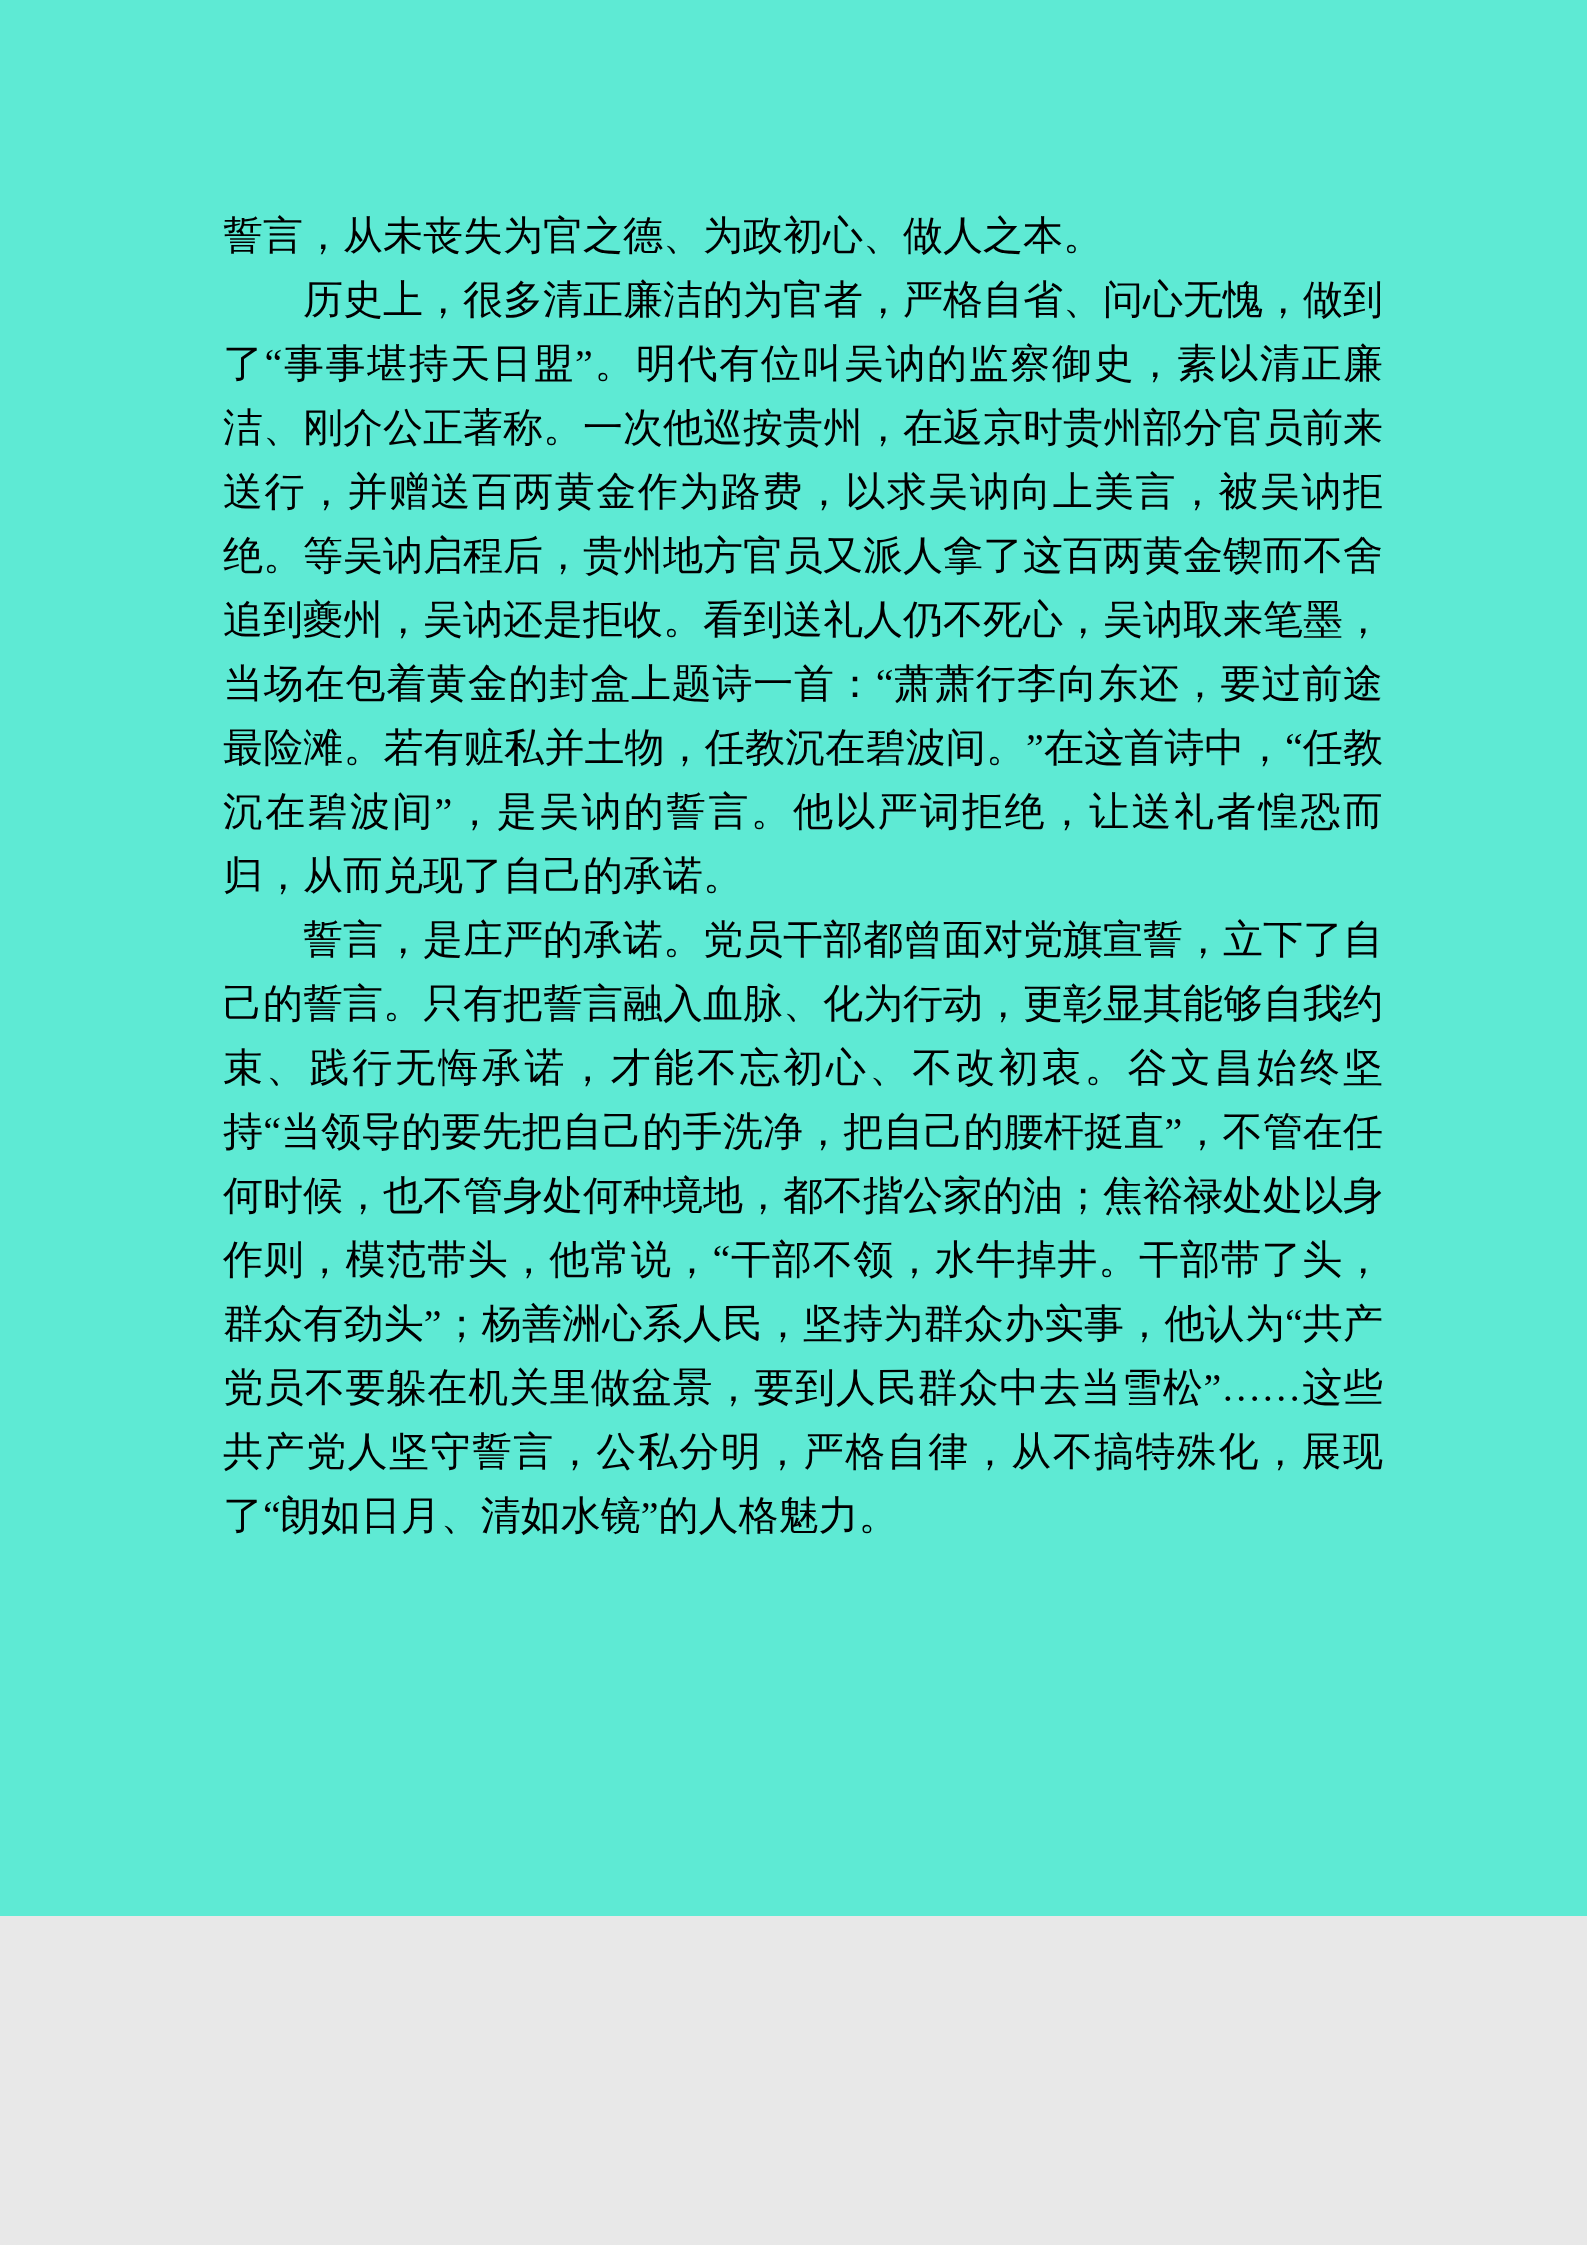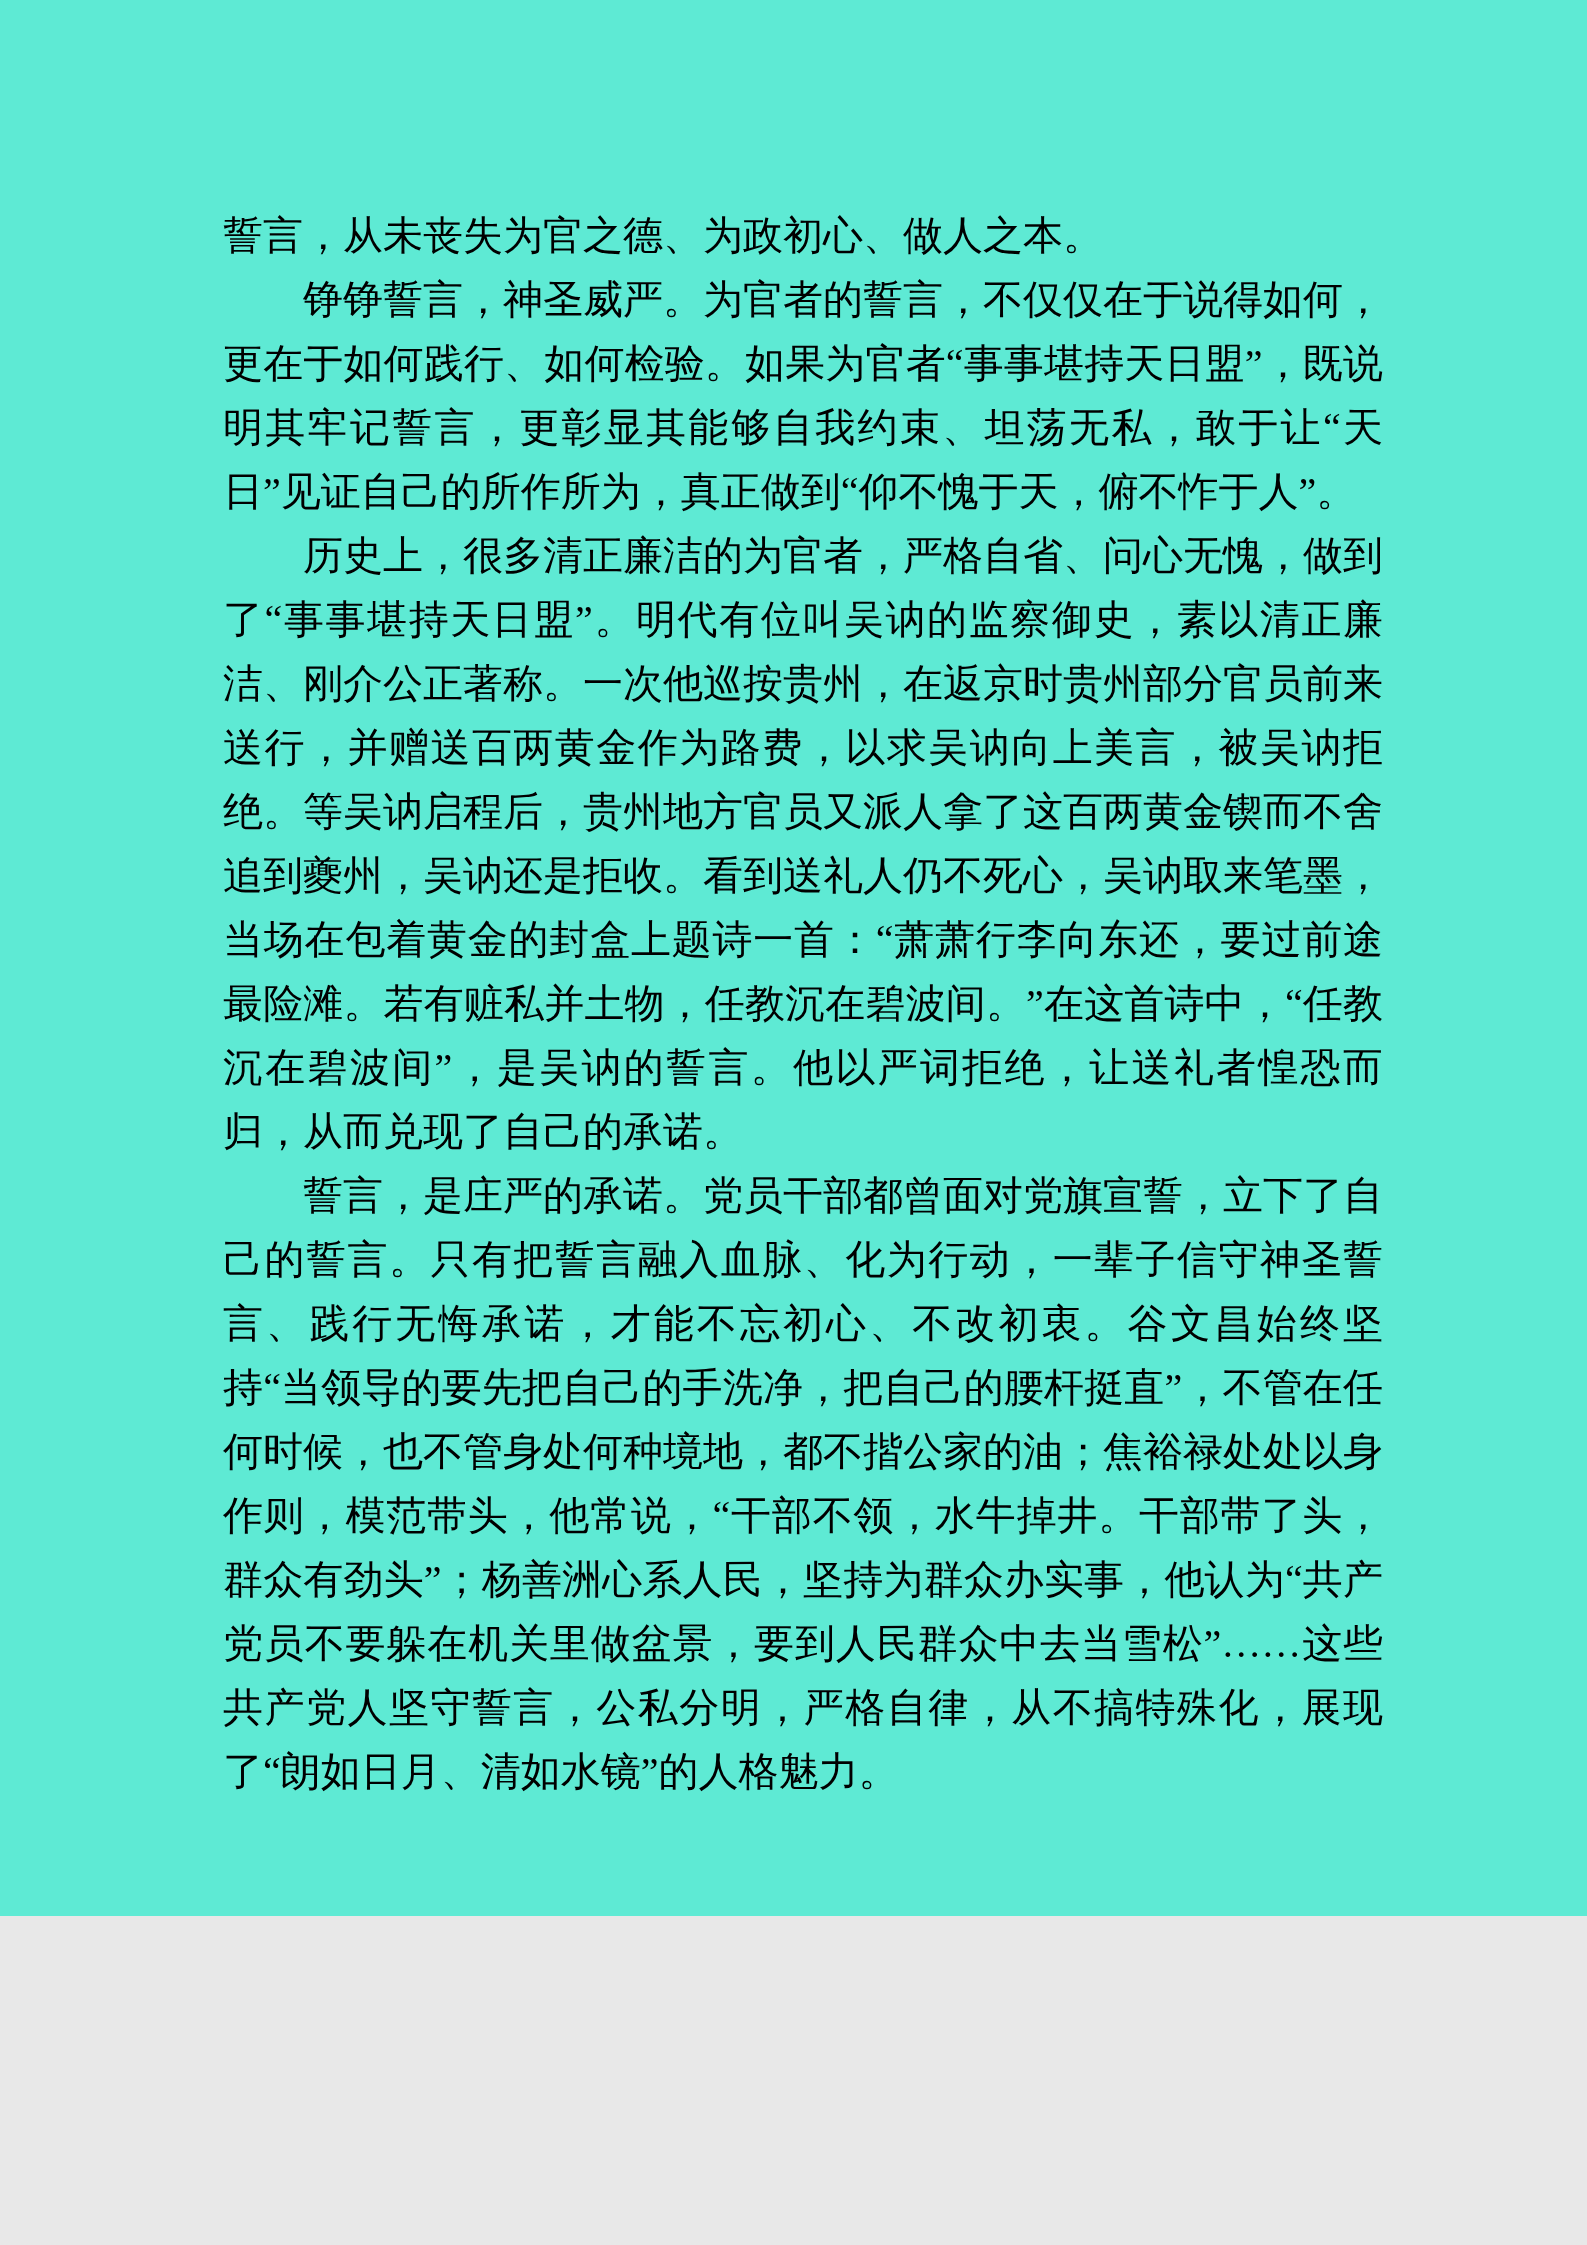--- a/index.html
+++ b/index.html
@@ -50,18 +50,17 @@
     font-family: "Liberation Serif", "DejaVu Serif", serif;
     white-space: pre;
   }
 </style>
 </head>
 <body>
 
 <div class="page">
   <div class="content" id="content">
       <p class="para no-indent">誓言，从未丧失为官之德、为政初心、做人之本。</p>
-      <p class="para">铮铮誓言，神圣威严。为官者的誓言，不仅仅在于说得如何，更在于如何践行、如何检验。如果为官者“事事堪持天日盟”，既说明其牢记誓言，更彰显其能够自我约束、坦荡无私，敢于让“天日”见证自己的所作所为，真正做到“仰不愧于天，俯不怍于人”。</p>
       <p class="para">历史上，很多清正廉洁的为官者，严格自省、问心无愧，做到了“事事堪持天日盟”。明代有位叫吴讷的监察御史，素以清正廉洁、刚介公正著称。一次他巡按贵州，在返京时贵州部分官员前来送行，并赠送百两黄金作为路费，以求吴讷向上美言，被吴讷拒绝。等吴讷启程后，贵州地方官员又派人拿了这百两黄金锲而不舍追到夔州，吴讷还是拒收。看到送礼人仍不死心，吴讷取来笔墨，当场在包着黄金的封盒上题诗一首：“萧萧行李向东还，要过前途最险滩。若有赃私并土物，任教沉在碧波间。”在这首诗中，“任教沉在碧波间”，是吴讷的誓言。他以严词拒绝，让送礼者惶恐而归，从而兑现了自己的承诺。</p>
-      <p class="para">誓言，是庄严的承诺。党员干部都曾面对党旗宣誓，立下了自己的誓言。只有把誓言融入血脉、化为行动，一辈子信守神圣誓言、践行无悔承诺，才能不忘初心、不改初衷。谷文昌始终坚持“当领导的要先把自己的手洗净，把自己的腰杆挺直”，不管在任何时候，也不管身处何种境地，都不揩公家的油；焦裕禄处处以身作则，模范带头，他常说，“干部不领，水牛掉井。干部带了头，群众有劲头”；杨善洲心系人民，坚持为群众办实事，他认为“共产党员不要躲在机关里做盆景，要到人民群众中去当雪松”……这些共产党人坚守誓言，公私分明，严格自律，从不搞特殊化，展现了“朗如日月、清如水镜”的人格魅力。</p>
+      <p class="para">誓言，是庄严的承诺。党员干部都曾面对党旗宣誓，立下了自己的誓言。只有把誓言融入血脉、化为行动，更彰显其能够自我约束、践行无悔承诺，才能不忘初心、不改初衷。谷文昌始终坚持“当领导的要先把自己的手洗净，把自己的腰杆挺直”，不管在任何时候，也不管身处何种境地，都不揩公家的油；焦裕禄处处以身作则，模范带头，他常说，“干部不领，水牛掉井。干部带了头，群众有劲头”；杨善洲心系人民，坚持为群众办实事，他认为“共产党员不要躲在机关里做盆景，要到人民群众中去当雪松”……这些共产党人坚守誓言，公私分明，严格自律，从不搞特殊化，展现了“朗如日月、清如水镜”的人格魅力。</p>
     </div>
   <div class="page-number">- 7 -</div>
 </div>
 
 </body></html>

